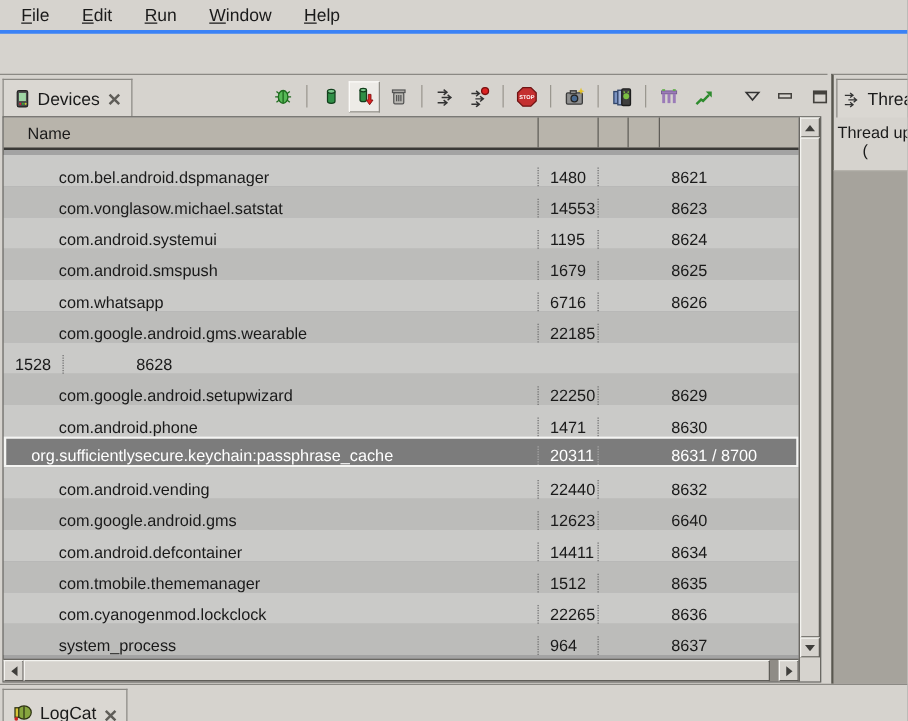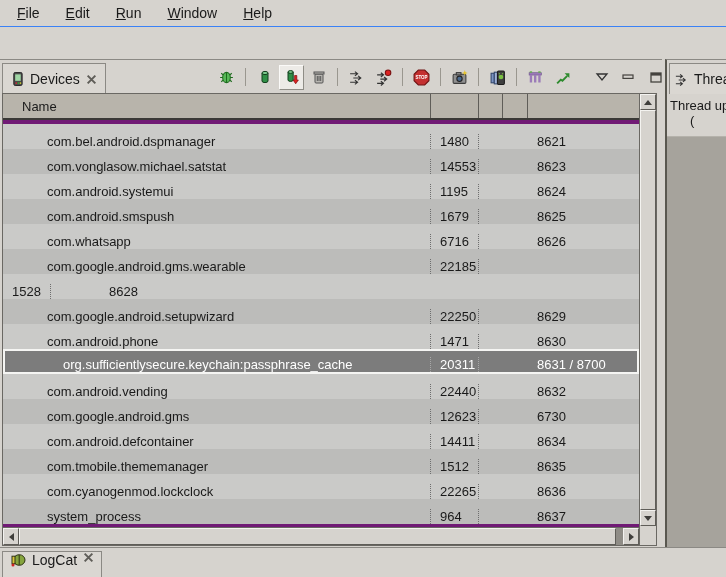--- a/index.html
+++ b/index.html
@@ -11,56 +11,56 @@
   }
   *{margin:0;padding:0;box-sizing:border-box}
   html,body{width:726px;height:577px}
   body{
     position:relative;background:var(--base);
     font-family:"Liberation Sans","DejaVu Sans",sans-serif;
     color:#1a1a1a;overflow:hidden;
   }
   
   .menubar{position:absolute;left:0;top:0;width:726px;height:27px;
-    border-bottom:1px solid #3b82f6;display:flex;align-items:center;padding-left:4px}
+    border-bottom:3px solid #3b82f6;display:flex;align-items:center;padding-left:4px}
   .menu-item{font-size:14px;padding:4px 13px;cursor:default;white-space:nowrap}
   .menu-item u{text-decoration:underline}
   
   .tabrow{position:absolute;left:0;top:59px;width:662px;height:34px;border-top:1px solid var(--frame)}
   .tab{position:absolute;top:3px;left:2px;height:31px;display:flex;align-items:center;
     background:var(--tab);border:1px solid var(--frame);border-bottom:none;
     padding:0 8px;gap:6px;font-size:14px;white-space:nowrap}
   .tab .close{display:flex;align-items:center}
   
   .toolbar{position:absolute;left:213px;top:62px;height:30px;display:flex;align-items:center}
   .tbi{width:25px;height:25px;display:flex;align-items:center;justify-content:center;margin:0 1px}
   .tbi.pressed{background:#edebe7;border:1px solid;border-color:#fbfaf8 #8f8d86 #8f8d86 #fbfaf8}
   .tbsep{width:1px;height:18px;background:#9a978f;margin:0 5px}
   .tbgap{width:12px}
   
   .tablewrap{position:absolute;left:2px;top:93px;width:655px;height:453px;
-    border:1px solid #6a6863;display:flex;background:#701a75}
+    border:1px solid #6a6863;display:flex;background:#a3a3a3}
   .tcontent{width:636px;display:flex;flex-direction:column}
   .thead{height:26px;display:flex;background:var(--hdr);border-bottom:2px solid #3a3936;flex:none}
   .th{border-right:1px solid var(--edge-dark);display:flex;align-items:center;font-size:13px}
   .th.name{width:428px;padding-left:19px}
   .th.pid{width:48px}.th.e1{width:24px}.th.e2{width:25px}.th.port{flex:1;border-right:none}
   .tspacer{height:4px;flex:none}
   .rows{flex:none}
   .trow{height:25px;display:flex;align-items:flex-end;font-size:13px;cursor:default}
   .trow.light{background:var(--rowlight)}
   .trow.dark{background:var(--rowdark)}
   .c{display:flex;align-items:center;border-right:1px dotted #6e6e6e;overflow:hidden;white-space:nowrap}
   .c.name{width:428px;padding-left:44px}
   .c.pid{width:48px;padding-left:9px}
   .c.e1{width:24px}.c.e2{width:25px}
   .c.port{flex:1;border-right:none;padding-left:9px}
   .trow.sel{background:var(--selbg);color:#fff;border:2px solid var(--seloutline)}
   .trow.sel .c{border-right-color:#a8a8a8}
-  .trow.sel .c.name{width:426px;padding-left:58px}
+  .trow.sel .c.name{width:426px;padding-left:20px}
   
   .vsb{width:17px;display:flex;flex-direction:column;background:var(--trough);border-left:1px solid #6a6863}
   .sbtn{height:16px;flex:none;background:var(--base);border:1px solid;
     border-color:var(--edge-light) var(--edge-dark) var(--edge-dark) var(--edge-light);
     display:flex;align-items:center;justify-content:center}
   .vsb .thumb{flex:1;background:var(--base);border:1px solid;
     border-color:var(--edge-light) var(--edge-dark) var(--edge-dark) var(--edge-light)}
   .vsb .corner{height:19px;flex:none;background:var(--base)}
   .hsb{height:18px;flex:none;display:flex;background:var(--trough);border-top:1px solid #6a6863}
   .hsb .sbtn{width:16px;height:100%}
@@ -79,21 +79,21 @@
   .rtab{position:absolute;left:2px;top:3px;height:31px;display:flex;align-items:center;gap:5px;
     background:var(--tab);border:1px solid var(--frame);border-bottom:none;
     padding:0 4px;font-size:14px;width:58px;overflow:hidden;white-space:nowrap}
   .rmsg{position:absolute;left:0;top:34px;width:59px;height:42px;font-size:13px;overflow:hidden}
   .rmsg .l1{white-space:nowrap;padding:4px 0 0 3px}
   .rmsg .l2{white-space:nowrap;padding-left:23px}
   .rdark{position:absolute;left:0;top:76px;width:59px;height:411px;background:var(--panel_dark);
     border-top:1px solid #b5b2ab}
   
   .logcatbar{position:absolute;left:0;top:547px;width:726px;height:30px;border-top:1px solid var(--frame)}
-  .logcattab{position:absolute;left:2px;top:3px;height:27px;display:flex;align-items:flex-start;gap:6px;
+  .logcattab{position:absolute;left:2px;top:3px;height:27px;display:flex;align-items:flex-end;gap:6px;
     background:var(--tab);border:1px solid var(--frame);border-bottom:none;padding:0 7px;font-size:14px}
   svg{display:block}
 </style>
 </head>
 <body>
 
 <div class="menubar">
   <div class="menu-item"><u>F</u>ile</div>
   <div class="menu-item"><u>E</u>dit</div>
   <div class="menu-item"><u>R</u>un</div>
@@ -321,21 +321,21 @@
           <div class="c pid">22440</div>
           <div class="c e1"></div>
           <div class="c e2"></div>
           <div class="c port">8632</div>
         </div>
         <div class="trow dark">
           <div class="c name">com.google.android.gms</div>
           <div class="c pid">12623</div>
           <div class="c e1"></div>
           <div class="c e2"></div>
-          <div class="c port">6730</div>
+          <div class="c port">6640</div>
         </div>
         <div class="trow light">
           <div class="c name">com.android.defcontainer</div>
           <div class="c pid">14411</div>
           <div class="c e1"></div>
           <div class="c e2"></div>
           <div class="c port">8634</div>
         </div>
         <div class="trow dark">
           <div class="c name">com.tmobile.thememanager</div>

